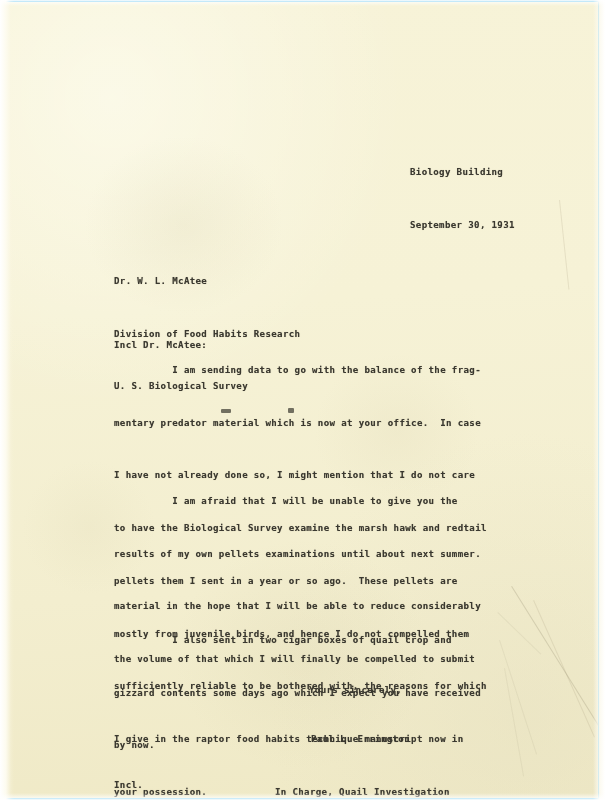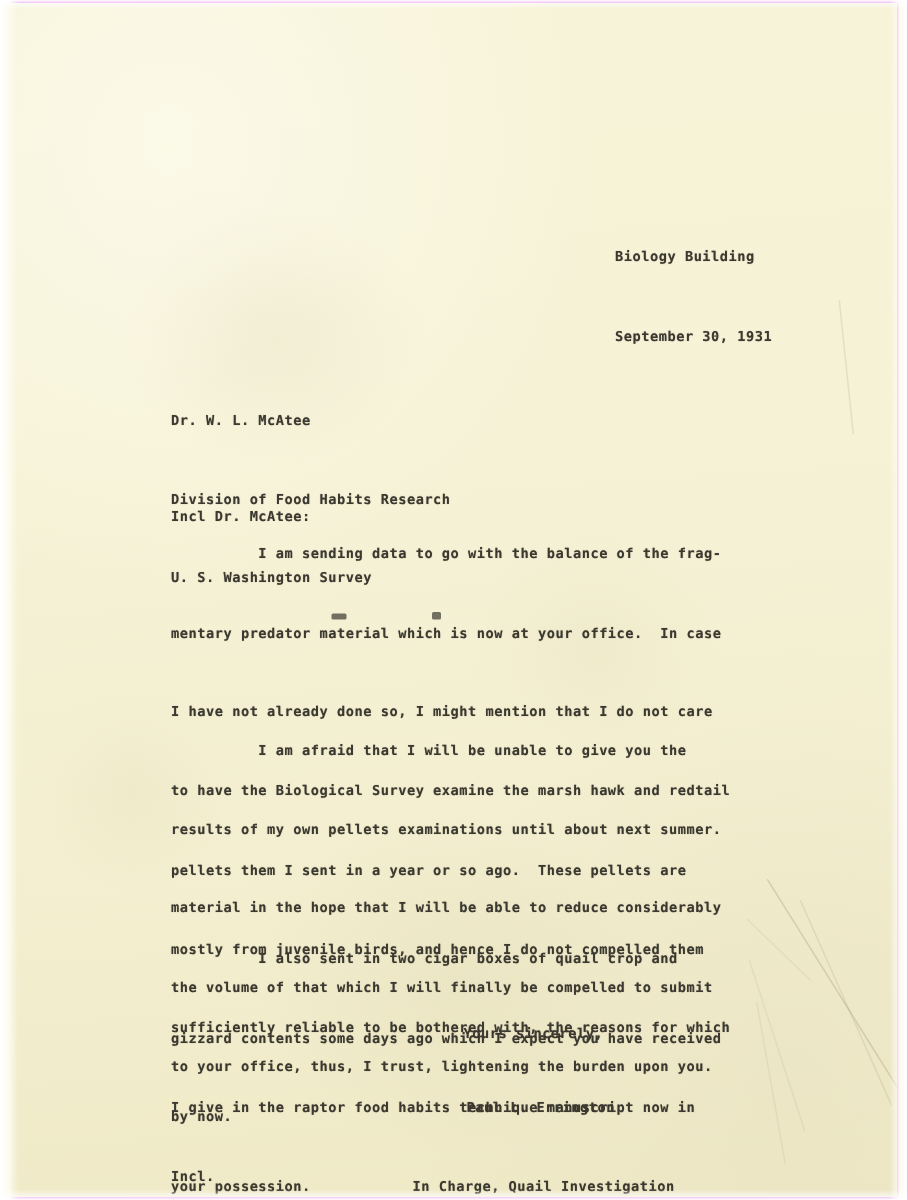--- a/index.html
+++ b/index.html
@@ -5,21 +5,21 @@
   html, body {
     margin: 0;
     padding: 0;
     background: #ffffff;
   }
   #page {
     position: relative;
     width: 605px;
     height: 800px;
     overflow: hidden;
-    background: #d946ef;
+    background: #0ea5e9;
     font-family: "DejaVu Sans Mono", "Liberation Mono", monospace;
   }
   
   .paper {
     position: absolute;
     left: 6px;
     top: 2px;
     width: 592px;
     height: 796px;
     background:
@@ -119,21 +119,21 @@
   <div class="crease faint" style="left:498px; top:612px; width:60px; height:1px; transform: rotate(44deg);"></div>
 
   <div class="block heading">
     <span class="tx">Biology Building</span>
     <span class="tx">September 30, 1931</span>
   </div>
 
   <div class="block addr">
     <span class="tx">Dr. W. L. McAtee</span>
     <span class="tx">Division of Food Habits Research</span>
-    <span class="tx">U. S. Washington Survey</span>
+    <span class="tx">U. S. Biological Survey</span>
   </div>
 
   <div class="block salut">
     <span class="tx">Incl Dr. McAtee:</span>
   </div>
 
   <div class="block p1">
     <span class="tx">          I am sending data to go with the balance of the frag-</span>
     <span class="tx">mentary predator material which is now at your office.  In case</span>
     <span class="tx">I have not already done so, I might mention that I do not care</span>
@@ -146,21 +146,20 @@
   </div>
 
   <div class="ink-blot" style="left:221px; top:409px; width:10px; height:4.2px;"></div>
   <div class="ink-blot" style="left:288px; top:408px; width:6px; height:5px;"></div>
 
   <div class="block p2">
     <span class="tx">          I am afraid that I will be unable to give you the</span>
     <span class="tx">results of my own pellets examinations until about next summer.</span>
     <span class="tx">material in the hope that I will be able to reduce considerably</span>
     <span class="tx">the volume of that which I will finally be compelled to submit</span>
-    <span class="tx">to your office, thus, I trust, lightening the burden upon you.</span>
     
     
     
     
   </div>
 
   <div class="block p3">
     <span class="tx">          I also sent in two cigar boxes of quail crop and</span>
     <span class="tx">gizzard contents some days ago which I expect you have received</span>
     <span class="tx">by now.</span>

